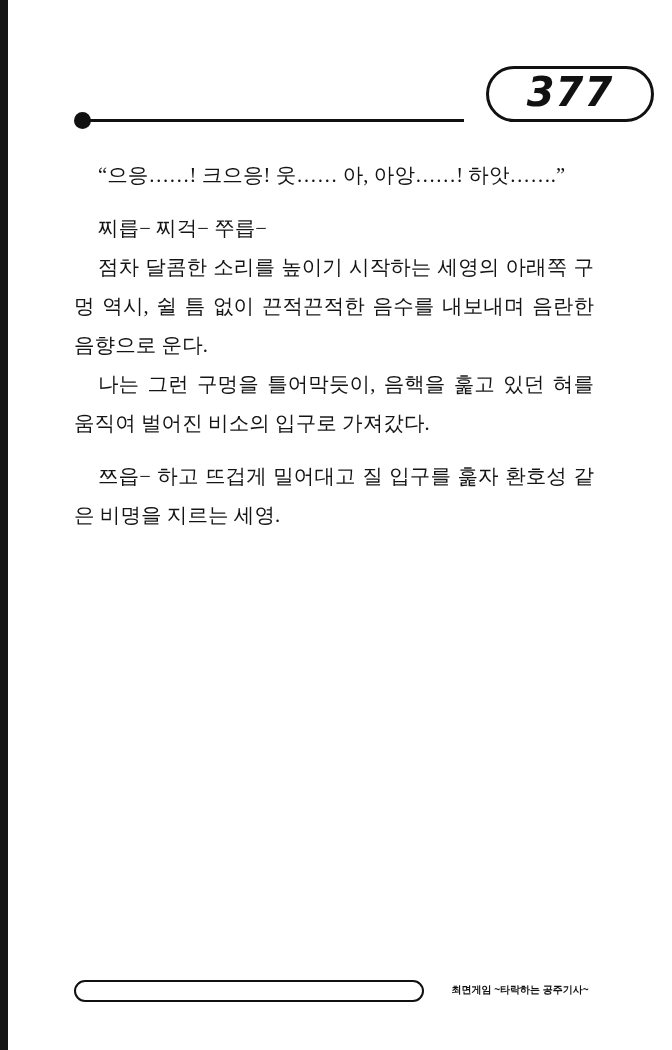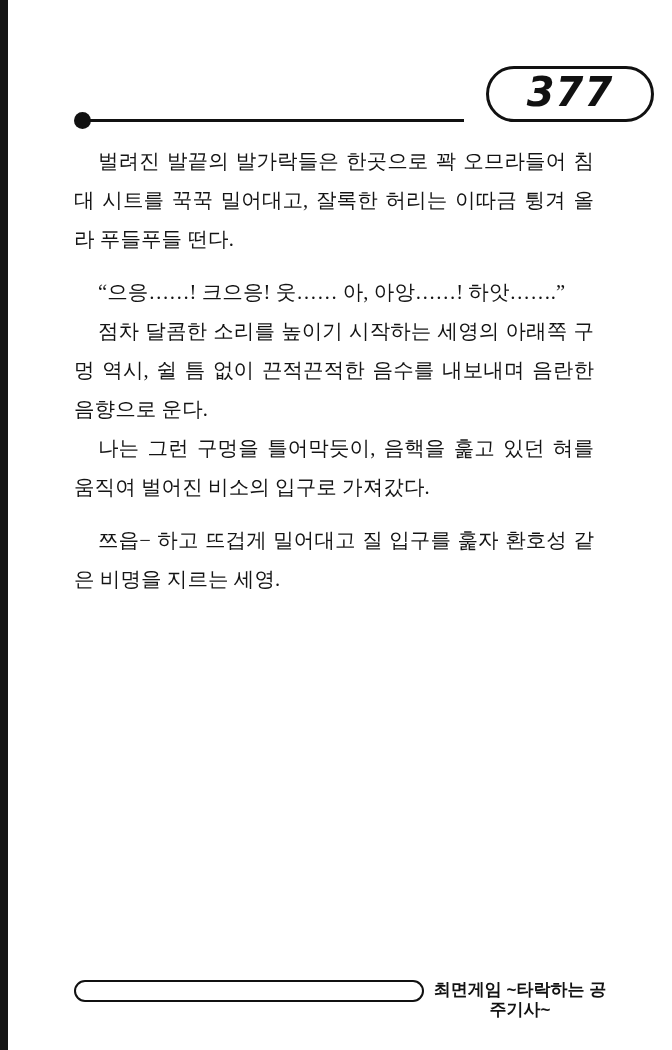--- a/index.html
+++ b/index.html
@@ -145,21 +145,21 @@
   .footer-title {
     position: absolute;
     left: 418px;
     top: 0;
     width: 180px;
     height: 22px;
     line-height: 20px;
     text-align: center;
     font-family: "Liberation Sans", sans-serif;
     font-weight: bold;
-    font-size: 17px;
+    font-size: 10px;
     color: #111;
     background: #fff;
   }
 </style>
 </head>
 <body>
 
 <div class="left-edge">
   <div class="left-edge-inner"></div>
 </div>
@@ -167,22 +167,22 @@
 <div class="page">
 
   <div class="header">
     <div class="header-dot"></div>
     <div class="header-rule"></div>
     <div class="page-number-box"></div>
     <div class="page-number">377</div>
   </div>
 
   <div class="body">
-    <p class="indent">벌려진 발끝의 발가락들은 한곳으로 꽉 오므라들어 침대 시트를 꾹꾹 밀어대고, 잘록한 허리는 이따금 튕겨 올라 푸들푸들 떤다.</p>
     <p class="quote gap">“으응……! 크으응! 웃…… 아, 아앙……! 하앗…….”</p>
+    <p class="indent gap">찌릅− 찌걱− 쭈릅−</p>
     <p class="indent">점차 달콤한 소리를 높이기 시작하는 세영의 아래쪽 구멍 역시, 쉴 틈 없이 끈적끈적한 음수를 내보내며 음란한 음향으로 운다.</p>
     <p class="indent">나는 그런 구멍을 틀어막듯이, 음핵을 훑고 있던 혀를 움직여 벌어진 비소의 입구로 가져갔다.</p>
     <p class="indent gap">쯔읍− 하고 뜨겁게 밀어대고 질 입구를 훑자 환호성 같은 비명을 지르는 세영.</p>
   </div>
 
   <div class="footer">
     <div class="footer-left-box"></div>
     <div class="footer-right-box"></div>
     <div class="footer-title">최면게임 ~타락하는 공주기사~</div>
   </div>

